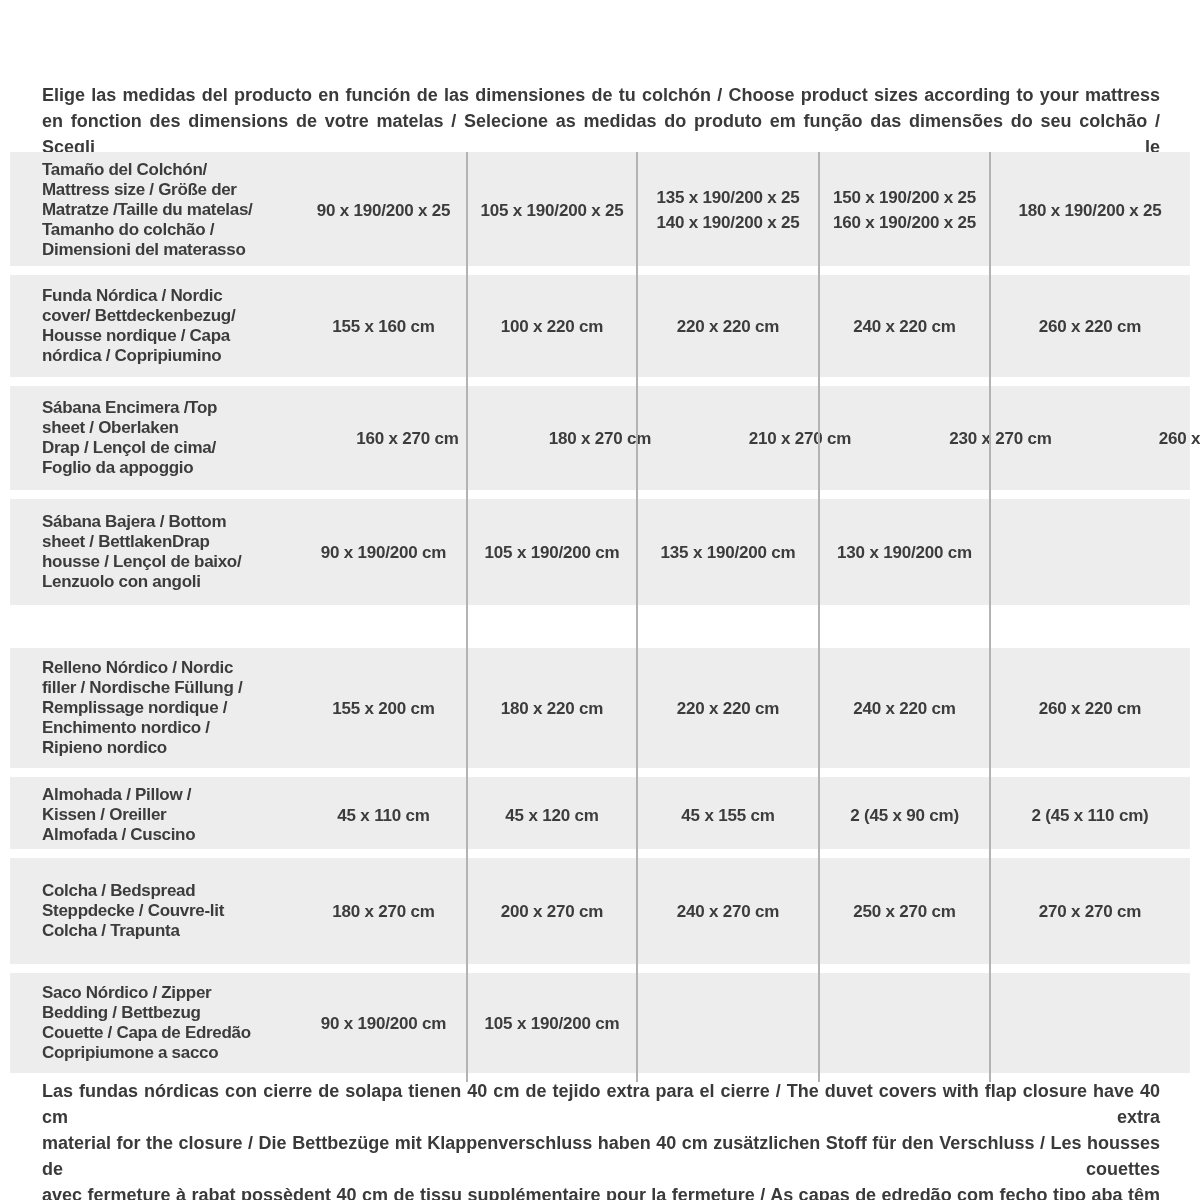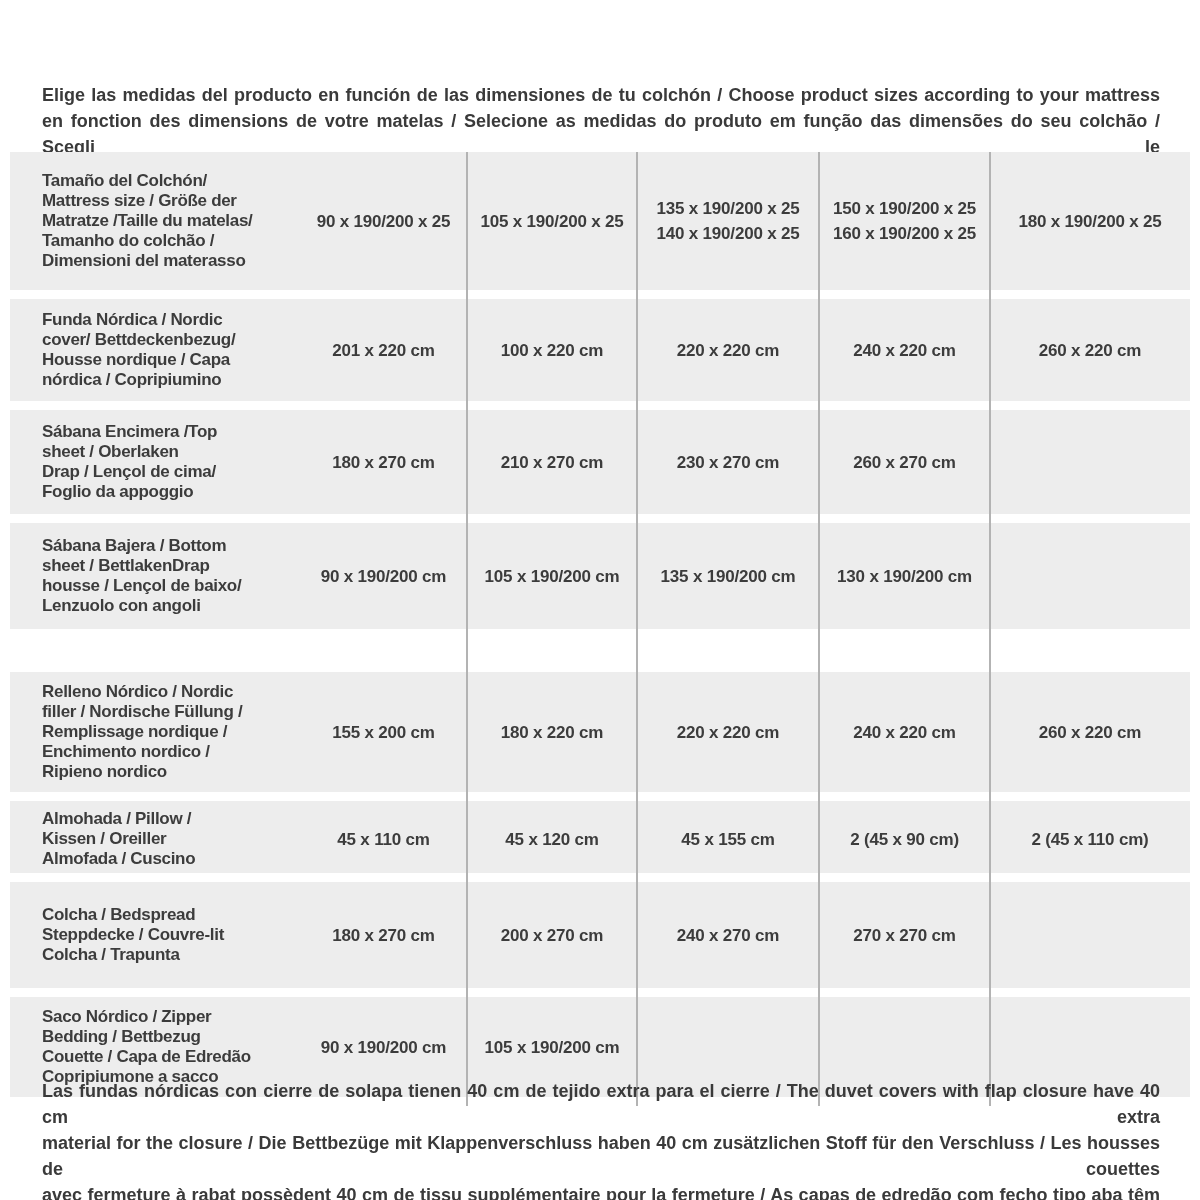--- a/index.html
+++ b/index.html
@@ -25,23 +25,23 @@
 
   
   .size-table { position:absolute; left:10px; top:152px; width:1180px; }
   .trow {
     display:grid;
     grid-template-columns:290px 167px 170px 182px 171px 200px;
     background:#ededed;
     margin-bottom:9px;
   }
   .trow:last-child { margin-bottom:0; }
-  .r0 { height:138px; }
+  .r0 { height:114px; }
   .r1 { height:102px; }
-  .r2 { height:104px; }
+  .r2 { height:104px;gap:24px; }
   .r3 { height:106px; }
   .r4 { height:120px;margin-top:43px; }
   .r5 { height:72px; }
   .r6 { height:106px; }
   .r7 { height:100px; }
 
   .lbl {
     display:flex; align-items:center;
     padding:8px 8px 8px 32px;
     font-size:17px; font-weight:bold;
@@ -89,32 +89,33 @@
       <div class="val">150 x 190/200 x 25
 160 x 190/200 x 25</div>
       <div class="val">180 x 190/200 x 25</div>
     </div>
 
     <div class="trow r1">
       <div class="lbl">Funda Nórdica /  Nordic
 cover/ Bettdeckenbezug/
 Housse nordique  / Capa
 nórdica / Copripiumino</div>
-      <div class="val">201 x 220 cm</div>
+      <div class="val">155 x 160 cm</div>
       <div class="val">100 x 220 cm</div>
       <div class="val">220 x 220 cm</div>
       <div class="val">240 x 220 cm</div>
       <div class="val">260 x 220 cm</div>
     </div>
 
     <div class="trow r2">
       <div class="lbl">Sábana Encimera /Top
 sheet / Oberlaken
 Drap / Lençol de cima/
 Foglio da appoggio</div>
+      <div class="val">160 x 270 cm</div>
       <div class="val">180 x 270 cm</div>
       <div class="val">210 x 270 cm</div>
       <div class="val">230 x 270 cm</div>
       <div class="val">260 x 270 cm</div>
     </div>
 
     <div class="trow r3">
       <div class="lbl">Sábana Bajera / Bottom
 sheet / BettlakenDrap
 housse / Lençol de baixo/
@@ -149,20 +150,21 @@
       <div class="val">2 (45 x 110 cm)</div>
     </div>
 
     <div class="trow r6">
       <div class="lbl">Colcha / Bedspread
 Steppdecke / Couvre-lit
 Colcha / Trapunta</div>
       <div class="val">180 x 270 cm</div>
       <div class="val">200 x 270 cm</div>
       <div class="val">240 x 270 cm</div>
+      <div class="val">250 x 270 cm</div>
       <div class="val">270 x 270 cm</div>
     </div>
 
     <div class="trow r7">
       <div class="lbl">Saco Nórdico / Zipper
 Bedding / Bettbezug
 Couette  / Capa de Edredão
 Copripiumone a sacco</div>
       <div class="val">90 x 190/200 cm</div>
       <div class="val">105 x 190/200 cm</div>

